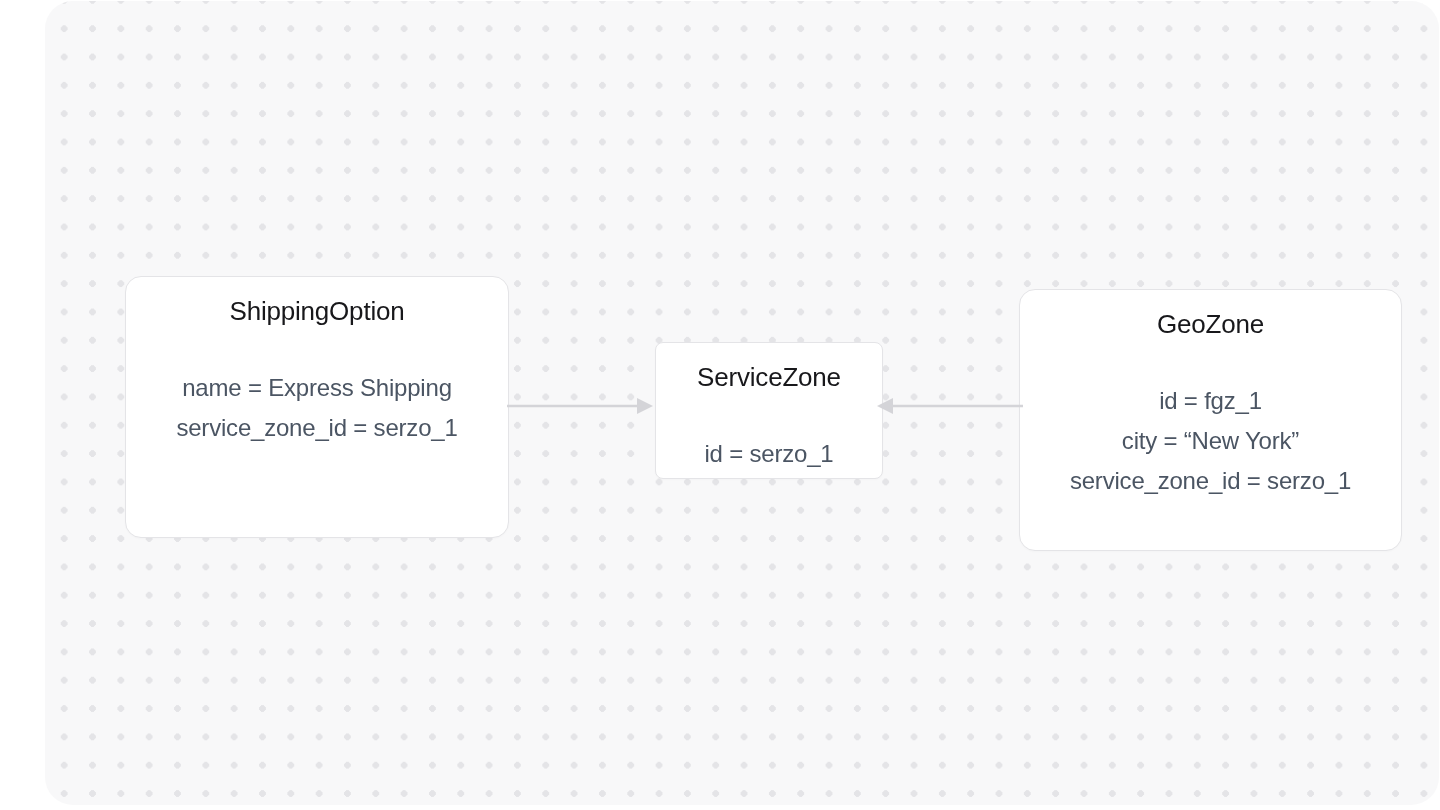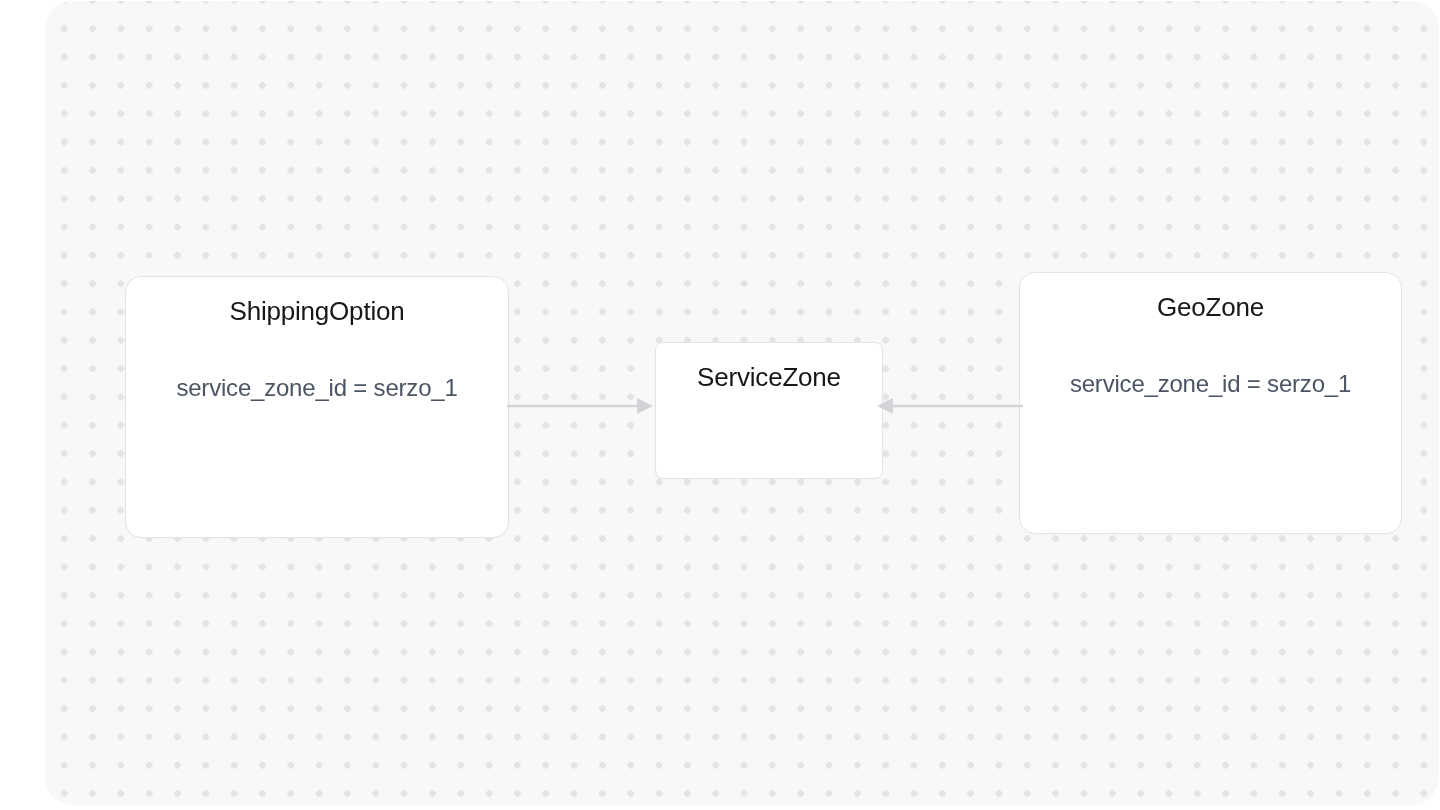--- a/index.html
+++ b/index.html
@@ -46,47 +46,53 @@
   .entity-fields{
     margin-top:39px;
     font-size:24px;
     line-height:40px;
     letter-spacing:-0.2px;
     color:var(--field);
   }
 
   #entity-shippingoption{left:80px;top:275px;width:384px;height:262px;}
   #entity-servicezone  {left:610px;top:341px;width:228px;height:137px;border-radius:8px;}
-  #entity-geozone      {left:974px;top:271px;width:383px;height:262px;}
+  #entity-geozone      {left:974px;top:288px;width:383px;height:262px;}
 
   .edge{position:absolute;overflow:visible;}
   #edge-left {left:462px;top:394px;width:148px;height:22px;}
   #edge-right{left:830px;top:394px;width:148px;height:22px;}
   .edge line{stroke:var(--arrow);stroke-width:2.5px;}
   .edge polygon{fill:var(--arrow);}
 </style>
 </head>
 <body>
 
 <div class="canvas">
 
   <div class="entity" id="entity-shippingoption">
     <div class="entity-title">ShippingOption</div>
     <div class="entity-fields">
+      <div class="entity-field">name = Express Shipping</div>
       <div class="entity-field">service_zone_id = serzo_1</div>
     </div>
   </div>
 
   <div class="entity" id="entity-servicezone">
     <div class="entity-title">ServiceZone</div>
+    <div class="entity-fields">
+      <div class="entity-field">id = serzo_1</div>
+    </div>
   </div>
 
   <div class="entity" id="entity-geozone">
     <div class="entity-title">GeoZone</div>
     <div class="entity-fields">
+      <div class="entity-field">id = fgz_1</div>
+      <div class="entity-field">city = “New York”</div>
       <div class="entity-field">service_zone_id = serzo_1</div>
     </div>
   </div>
 
   <svg class="edge" id="edge-left" viewBox="0 0 148 22" xmlns="http://www.w3.org/2000/svg">
     <line x1="0" y1="11" x2="131" y2="11"></line>
     <polygon points="130,3 146,11 130,19"></polygon>
   </svg>
 
   <svg class="edge" id="edge-right" viewBox="0 0 148 22" xmlns="http://www.w3.org/2000/svg">

